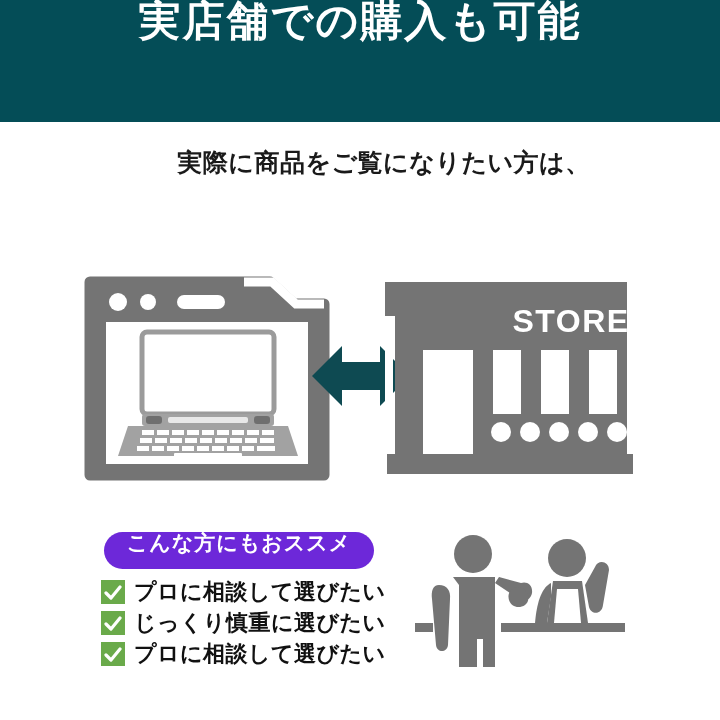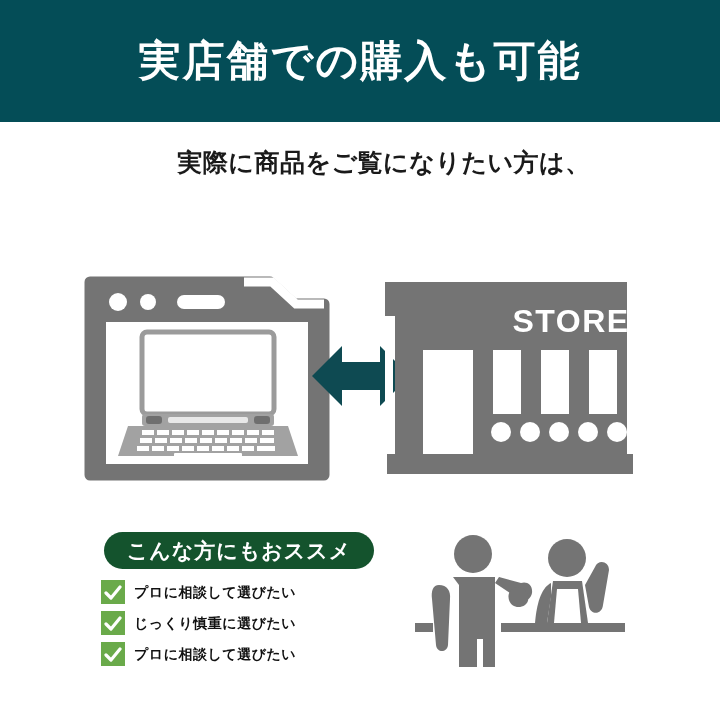--- a/index.html
+++ b/index.html
@@ -24,21 +24,21 @@
 
   
   .header-band {
     position: absolute;
     left: 0;
     top: 0;
     width: 720px;
     height: 122px;
     background: #044d57;
     display: flex;
-    align-items: center;
+    align-items: flex-start;
     justify-content: center;
   }
   .header-title {
     color: #ffffff;
     font-size: 42px;
     font-weight: bold;
     letter-spacing: 2px;
     line-height: 1;
     white-space: nowrap;
   }
@@ -131,24 +131,23 @@
     width: 720px;
     height: 175px;
   }
 
   .pill-badge {
     position: absolute;
     left: 104px;
     top: 17px;
     width: 270px;
     height: 37px;
-    background: #14532d;
+    background: #6d28d9;
     border-radius: 19px;
     display: flex;
-    align-items: center;
     justify-content: center;
   }
   .pill-label {
     color: #ffffff;
     font-size: 21px;
     font-weight: bold;
     letter-spacing: 1px;
     line-height: 1;
     white-space: nowrap;
   }
@@ -172,21 +171,21 @@
     flex: 0 0 24px;
     position: relative;
     margin-right: 9px;
   }
   .check-box svg {
     position: absolute;
     left: 3px;
     top: 4px;
   }
   .check-text {
-    font-size: 14px;
+    font-size: 22px;
     font-weight: bold;
     color: #111111;
     letter-spacing: 0.5px;
     line-height: 1;
     white-space: nowrap;
   }
 
   .people-figure {
     position: absolute;
     left: 415px;

